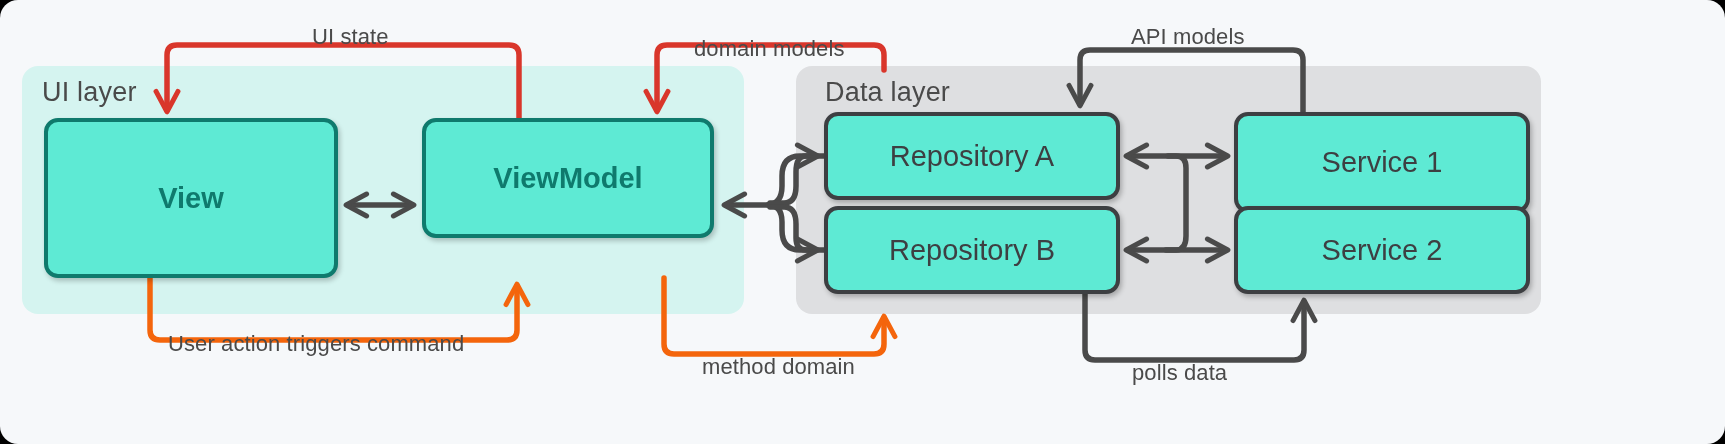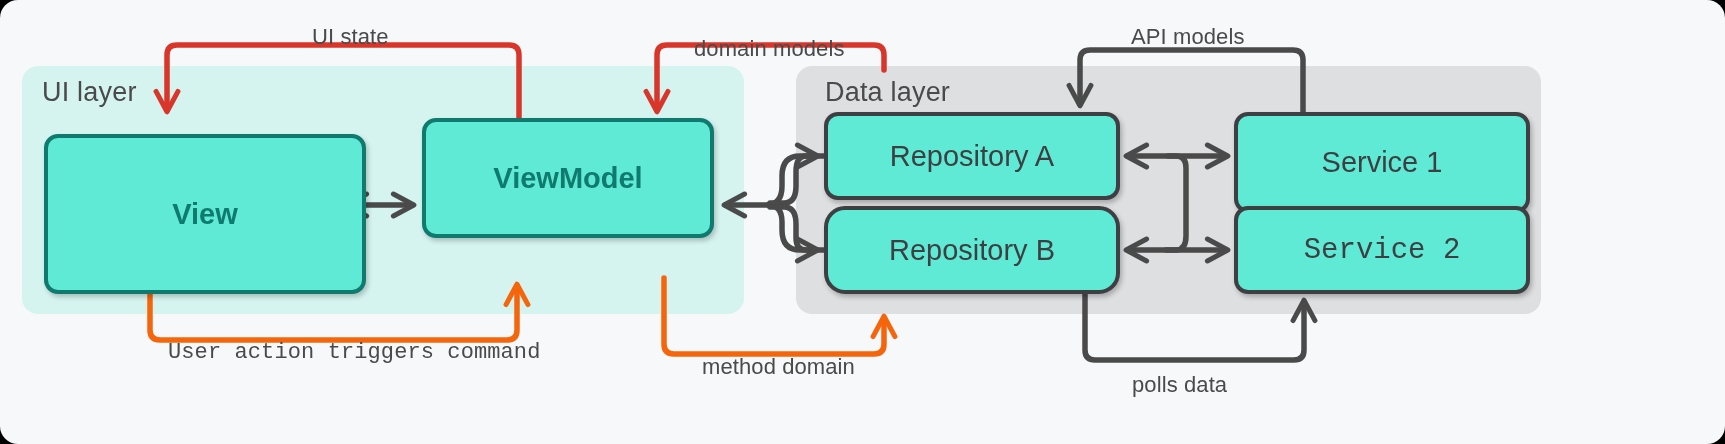--- a/index.html
+++ b/index.html
@@ -66,40 +66,40 @@
     font-weight: bold;
     box-shadow: 2px 3px 5px rgba(0,0,0,0.22);
   }
   .node-data {
     border: 4px solid #3d3f42;
     border-radius: 14px;
     color: #3d3f42;
     font-size: 29px;
     box-shadow: 2px 3px 5px rgba(0,0,0,0.25);
   }
-  #node-view      { left: 44px;  top: 134px; width: 322px; height: 160px; }
+  #node-view      { left: 44px;  top: 118px; width: 294px; height: 160px; }
   #node-viewmodel { left: 422px; top: 118px; width: 292px; height: 120px; }
   #node-repo-a    { left: 824px; top: 112px; width: 296px; height: 88px; }
-  #node-repo-b    { left: 824px; top: 206px; width: 296px; height: 88px; border-radius: 21px; }
+  #node-repo-b    { left: 824px; top: 206px; width: 296px; height: 88px; }
   #node-service-1 { left: 1234px; top: 112px; width: 296px; height: 101px; }
-  #node-service-2 { left: 1234px; top: 206px; width: 296px; height: 88px; font-family: Liberation Mono, monospace; }
+  #node-service-2 { left: 1234px; top: 206px; width: 296px; height: 88px; }
 
   .edge-label {
     position: absolute;
     font-size: 22px;
     color: #4a4a4a;
     white-space: nowrap;
     letter-spacing: 0.1px;
   }
   #lbl-ui-state       { left: 312px;  top: 24px; }
   #lbl-domain-models  { left: 694px;  top: 36px; }
   #lbl-api-models     { left: 1131px; top: 24px; }
-  #lbl-user-action    { left: 168px;  top: 340px; font-family: Liberation Mono, monospace; }
+  #lbl-user-action    { left: 168px;  top: 331px; }
   #lbl-method-calls   { left: 702px;  top: 354px; }
-  #lbl-polls-data     { left: 1132px; top: 372px; text-align: right; }
+  #lbl-polls-data     { left: 1132px; top: 360px; text-align: right; }
 </style>
 </head>
 <body>
 
 <div id="canvas">
 
   <div class="layer-box" id="ui-layer-box"></div>
   <div class="layer-box" id="data-layer-box"></div>
 
   <div class="layer-title" id="ui-layer-title">UI layer</div>

